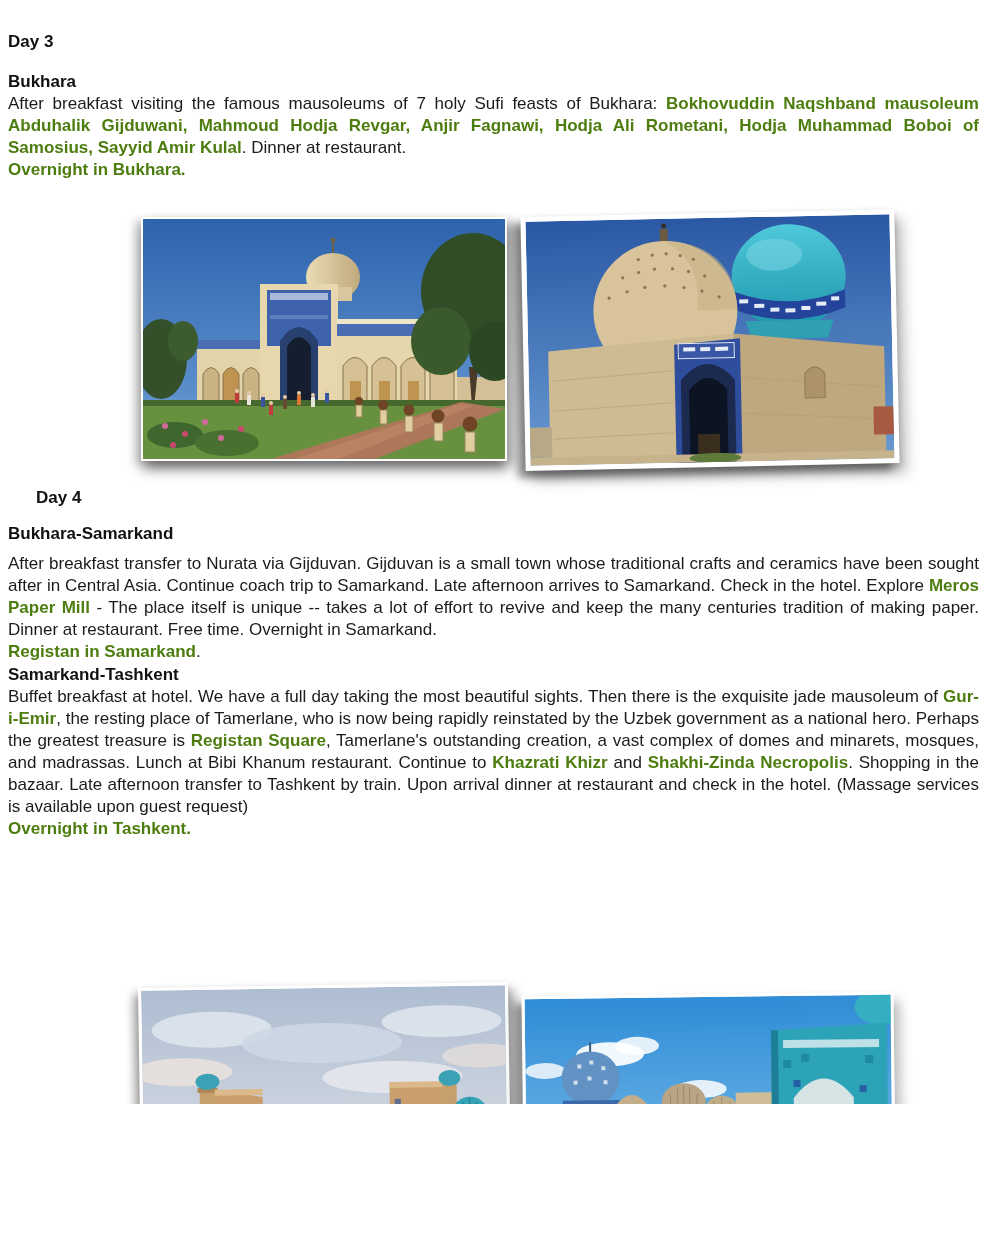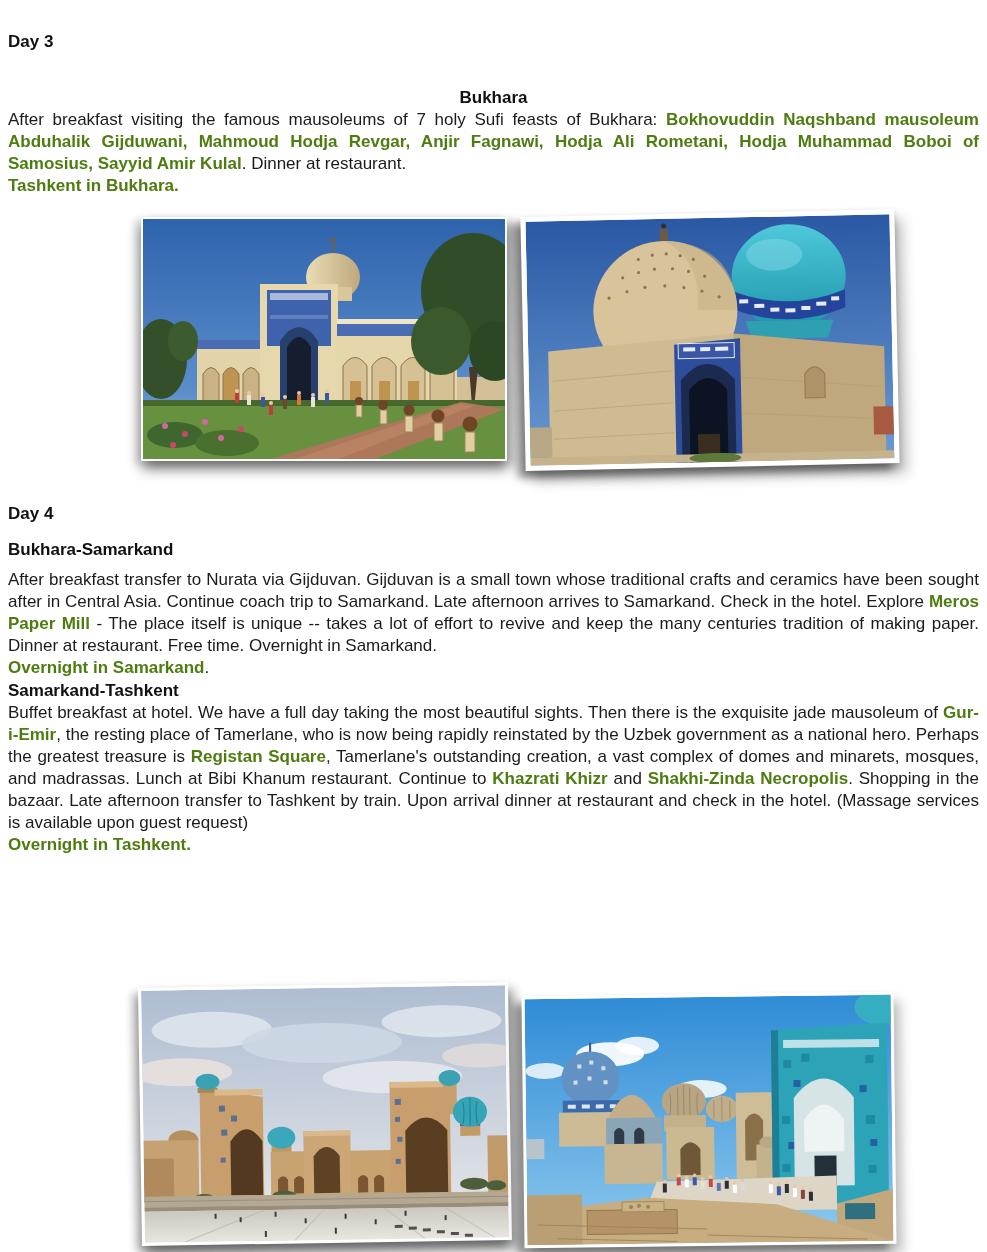--- a/index.html
+++ b/index.html
@@ -1,39 +1,39 @@
 <!DOCTYPE html>
 <html><head>
 <meta charset="utf-8">
 <style>
   html,body{margin:0;padding:0;background:#ffffff;}
   .page{
     position:relative;
-    width:987px;height:1252px;
+    width:987px;height:1104px;
     background:#ffffff;
     overflow:hidden;
     font-family:"Liberation Sans","DejaVu Sans",sans-serif;
     color:#1b1b1b;
   }
   .text-col{padding:0 8px 0 8px;}
   .day-label{
     font-size:17px;font-weight:bold;line-height:23px;color:#111;
   }
   .section-title{
     font-size:17px;font-weight:bold;line-height:23px;color:#111;
   }
   .para{
     font-size:17px;line-height:22px;
     text-align:justify;text-justify:inter-word;
   }
   .para b,.overnight b{font-weight:bold;color:#4d7c0f;}
   .overnight{font-size:17px;line-height:22px;}
   .mt-first{margin-top:30px;}
-  .mt-title1{margin-top:33px;text-align:center;}
-  .mt-day4{margin-top:305px;} 
+  .mt-title1{margin-top:17px;}
+  .mt-day4{margin-top:305px;margin-left:28px;} 
   .mt-title4{margin-top:13px;}
   .mt-body4{margin-top:8px;}
   .mt-day5{margin-top:27px;}
   .mt-title5{margin-top:0;}
 
   
   .photo{
     position:absolute;
     background:#fff;
     line-height:0;
@@ -63,28 +63,28 @@
 <body>
 
 <div class="page">
 
   <div class="text-col">
 
     <section>
       <div class="day-label mt-first">Day 3</div>
       <div class="section-title mt-title1">Bukhara</div>
       <div class="para"><span>After breakfast visiting the famous mausoleums of 7 holy Sufi feasts of Bukhara: </span><b>Bokhovuddin Naqshband mausoleum Abduhalik Gijduwani, Mahmoud Hodja Revgar, Anjir Fagnawi, Hodja Ali Rometani, Hodja Muhammad Boboi of Samosius, Sayyid Amir Kulal</b><span>. Dinner at restaurant.</span></div>
-      <div class="overnight"><b>Tashkent in Bukhara.</b></div>
+      <div class="overnight"><b>Overnight in Bukhara.</b></div>
     </section>
 
     <section>
       <div class="day-label mt-day4">Day 4</div>
       <div class="section-title mt-title4">Bukhara-Samarkand</div>
       <div class="para mt-body4"><span>After breakfast transfer to Nurata via Gijduvan. Gijduvan is a small town whose traditional crafts and ceramics have been sought after in Central Asia. Continue coach trip to Samarkand. Late afternoon arrives to Samarkand. Check in the hotel. Explore </span><b>Meros Paper Mill</b><span> - The place itself is unique -- takes a lot of effort to revive and keep the many centuries tradition of making paper. Dinner at restaurant. Free time. Overnight in Samarkand.</span></div>
-      <div class="overnight"><b>Overnight in Samarkand</b><span>.</span></div>
+      <div class="overnight"><b>Registan in Samarkand</b><span>.</span></div>
     </section>
 
     <section>
       <div class="section-title mt-title5">Samarkand-Tashkent</div>
       <div class="para"><span>Buffet breakfast at hotel. We have a full day taking the most beautiful sights. Then there is the exquisite jade mausoleum of </span><b>Gur-i-Emir</b><span>, the resting place of Tamerlane, who is now being rapidly reinstated by the Uzbek government as a national hero. Perhaps the greatest treasure is </span><b>Registan Square</b><span>, Tamerlane's outstanding creation, a vast complex of domes and minarets, mosques, and madrassas. Lunch at Bibi Khanum restaurant. Continue to </span><b>Khazrati Khizr</b><span> and </span><b>Shakhi-Zinda Necropolis</b><span>. Shopping in the bazaar. Late afternoon transfer to Tashkent by train. Upon arrival dinner at restaurant and check in the hotel. (Massage services is available upon guest request)</span></div>
       <div class="overnight"><b>Overnight in Tashkent.</b></div>
     </section>
 
   </div>
 

